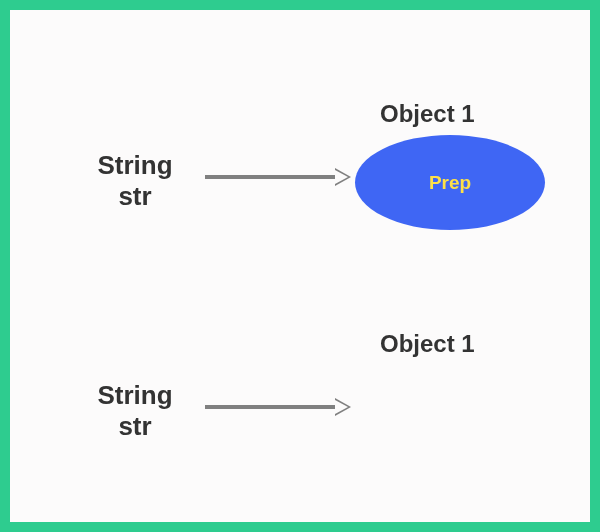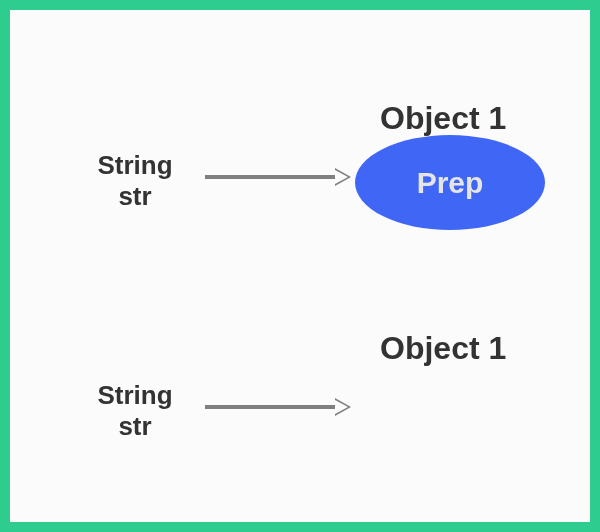--- a/index.html
+++ b/index.html
@@ -70,40 +70,40 @@
     border-top: 7px solid transparent;
     border-bottom: 7px solid transparent;
     z-index: 1;
   }
 
   .obj-title {
     position: absolute;
     left: 370px;
     top: 10px;
     font-weight: 700;
-    font-size: 32px;
+    font-size: 24px;
     color: #333333;
   }
 
   .ellipse {
     position: absolute;
     left: 345px;
     top: 45px;
     width: 190px;
     height: 95px;
     background: #3f66f4;
     border-radius: 50%;
     display: flex;
     align-items: center;
     justify-content: center;
   }
   .ellipse-text {
     font-weight: 700;
-    font-size: 30px;
-    color: #e5e5e5;
+    font-size: 19px;
+    color: #fde047;
   }
 </style>
 </head>
 <body>
 
 <div class="frame">
 
   <div class="row row1">
     <div class="var-label">
       <span>String</span>

